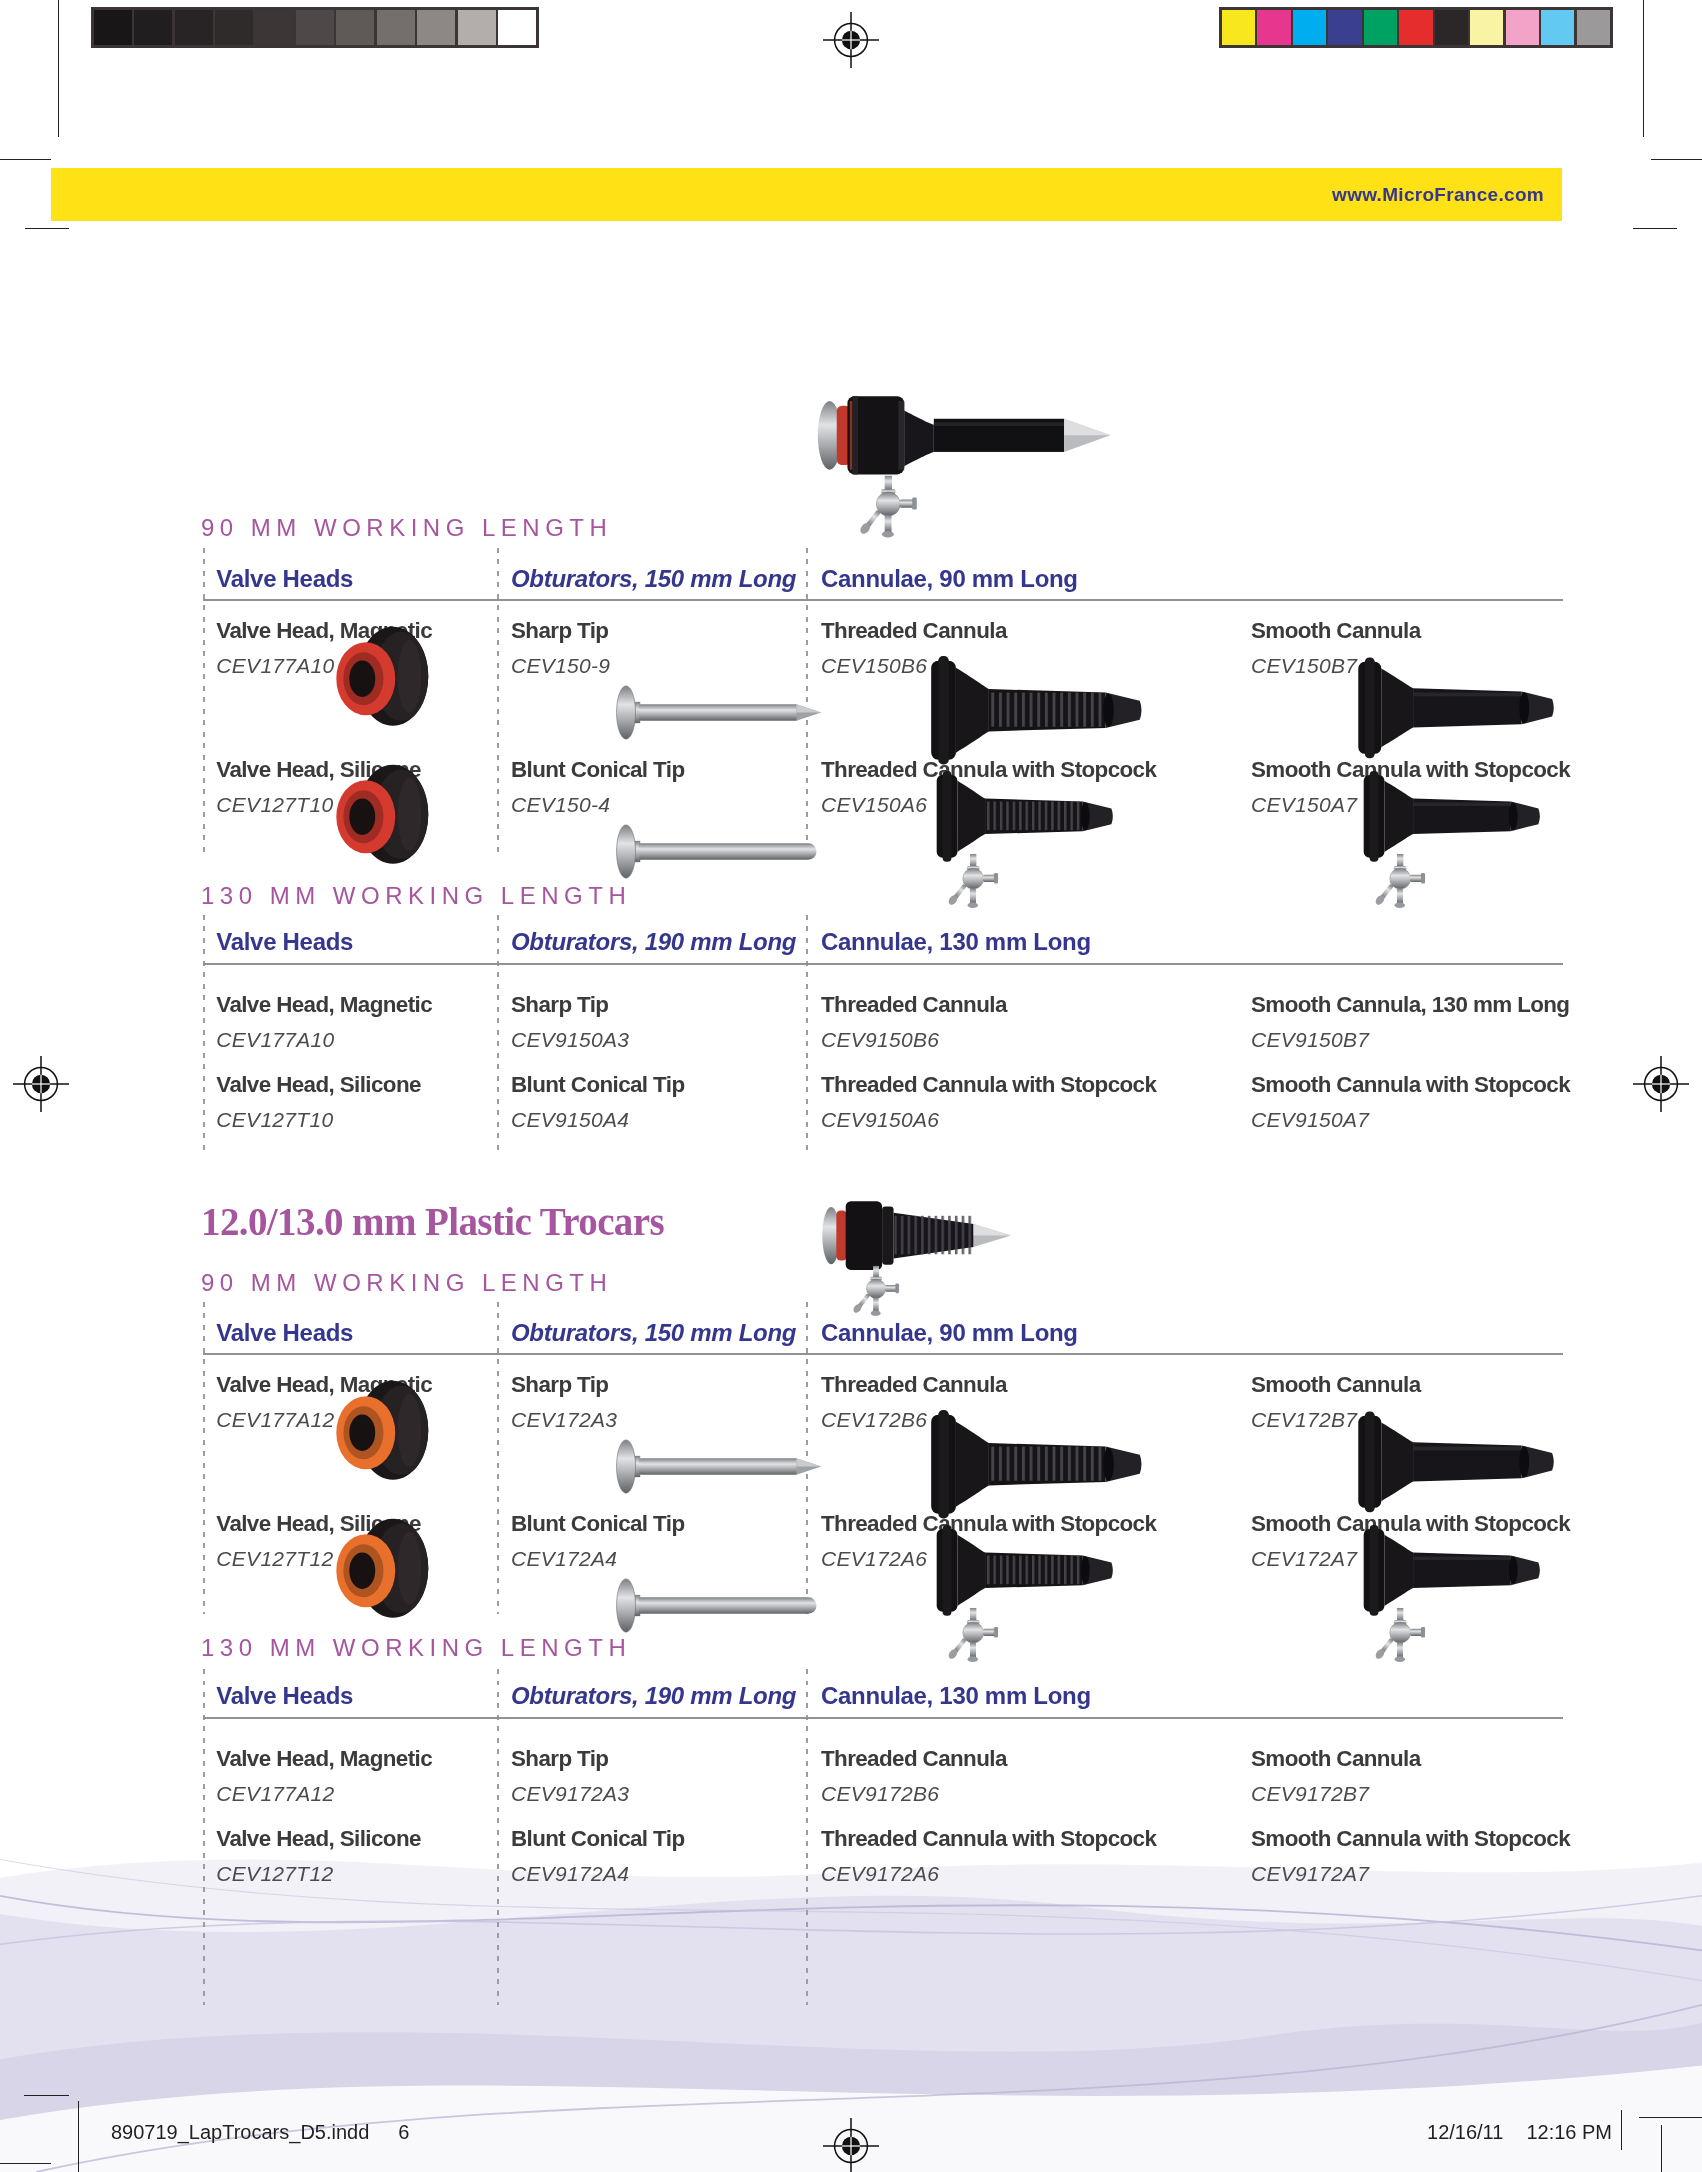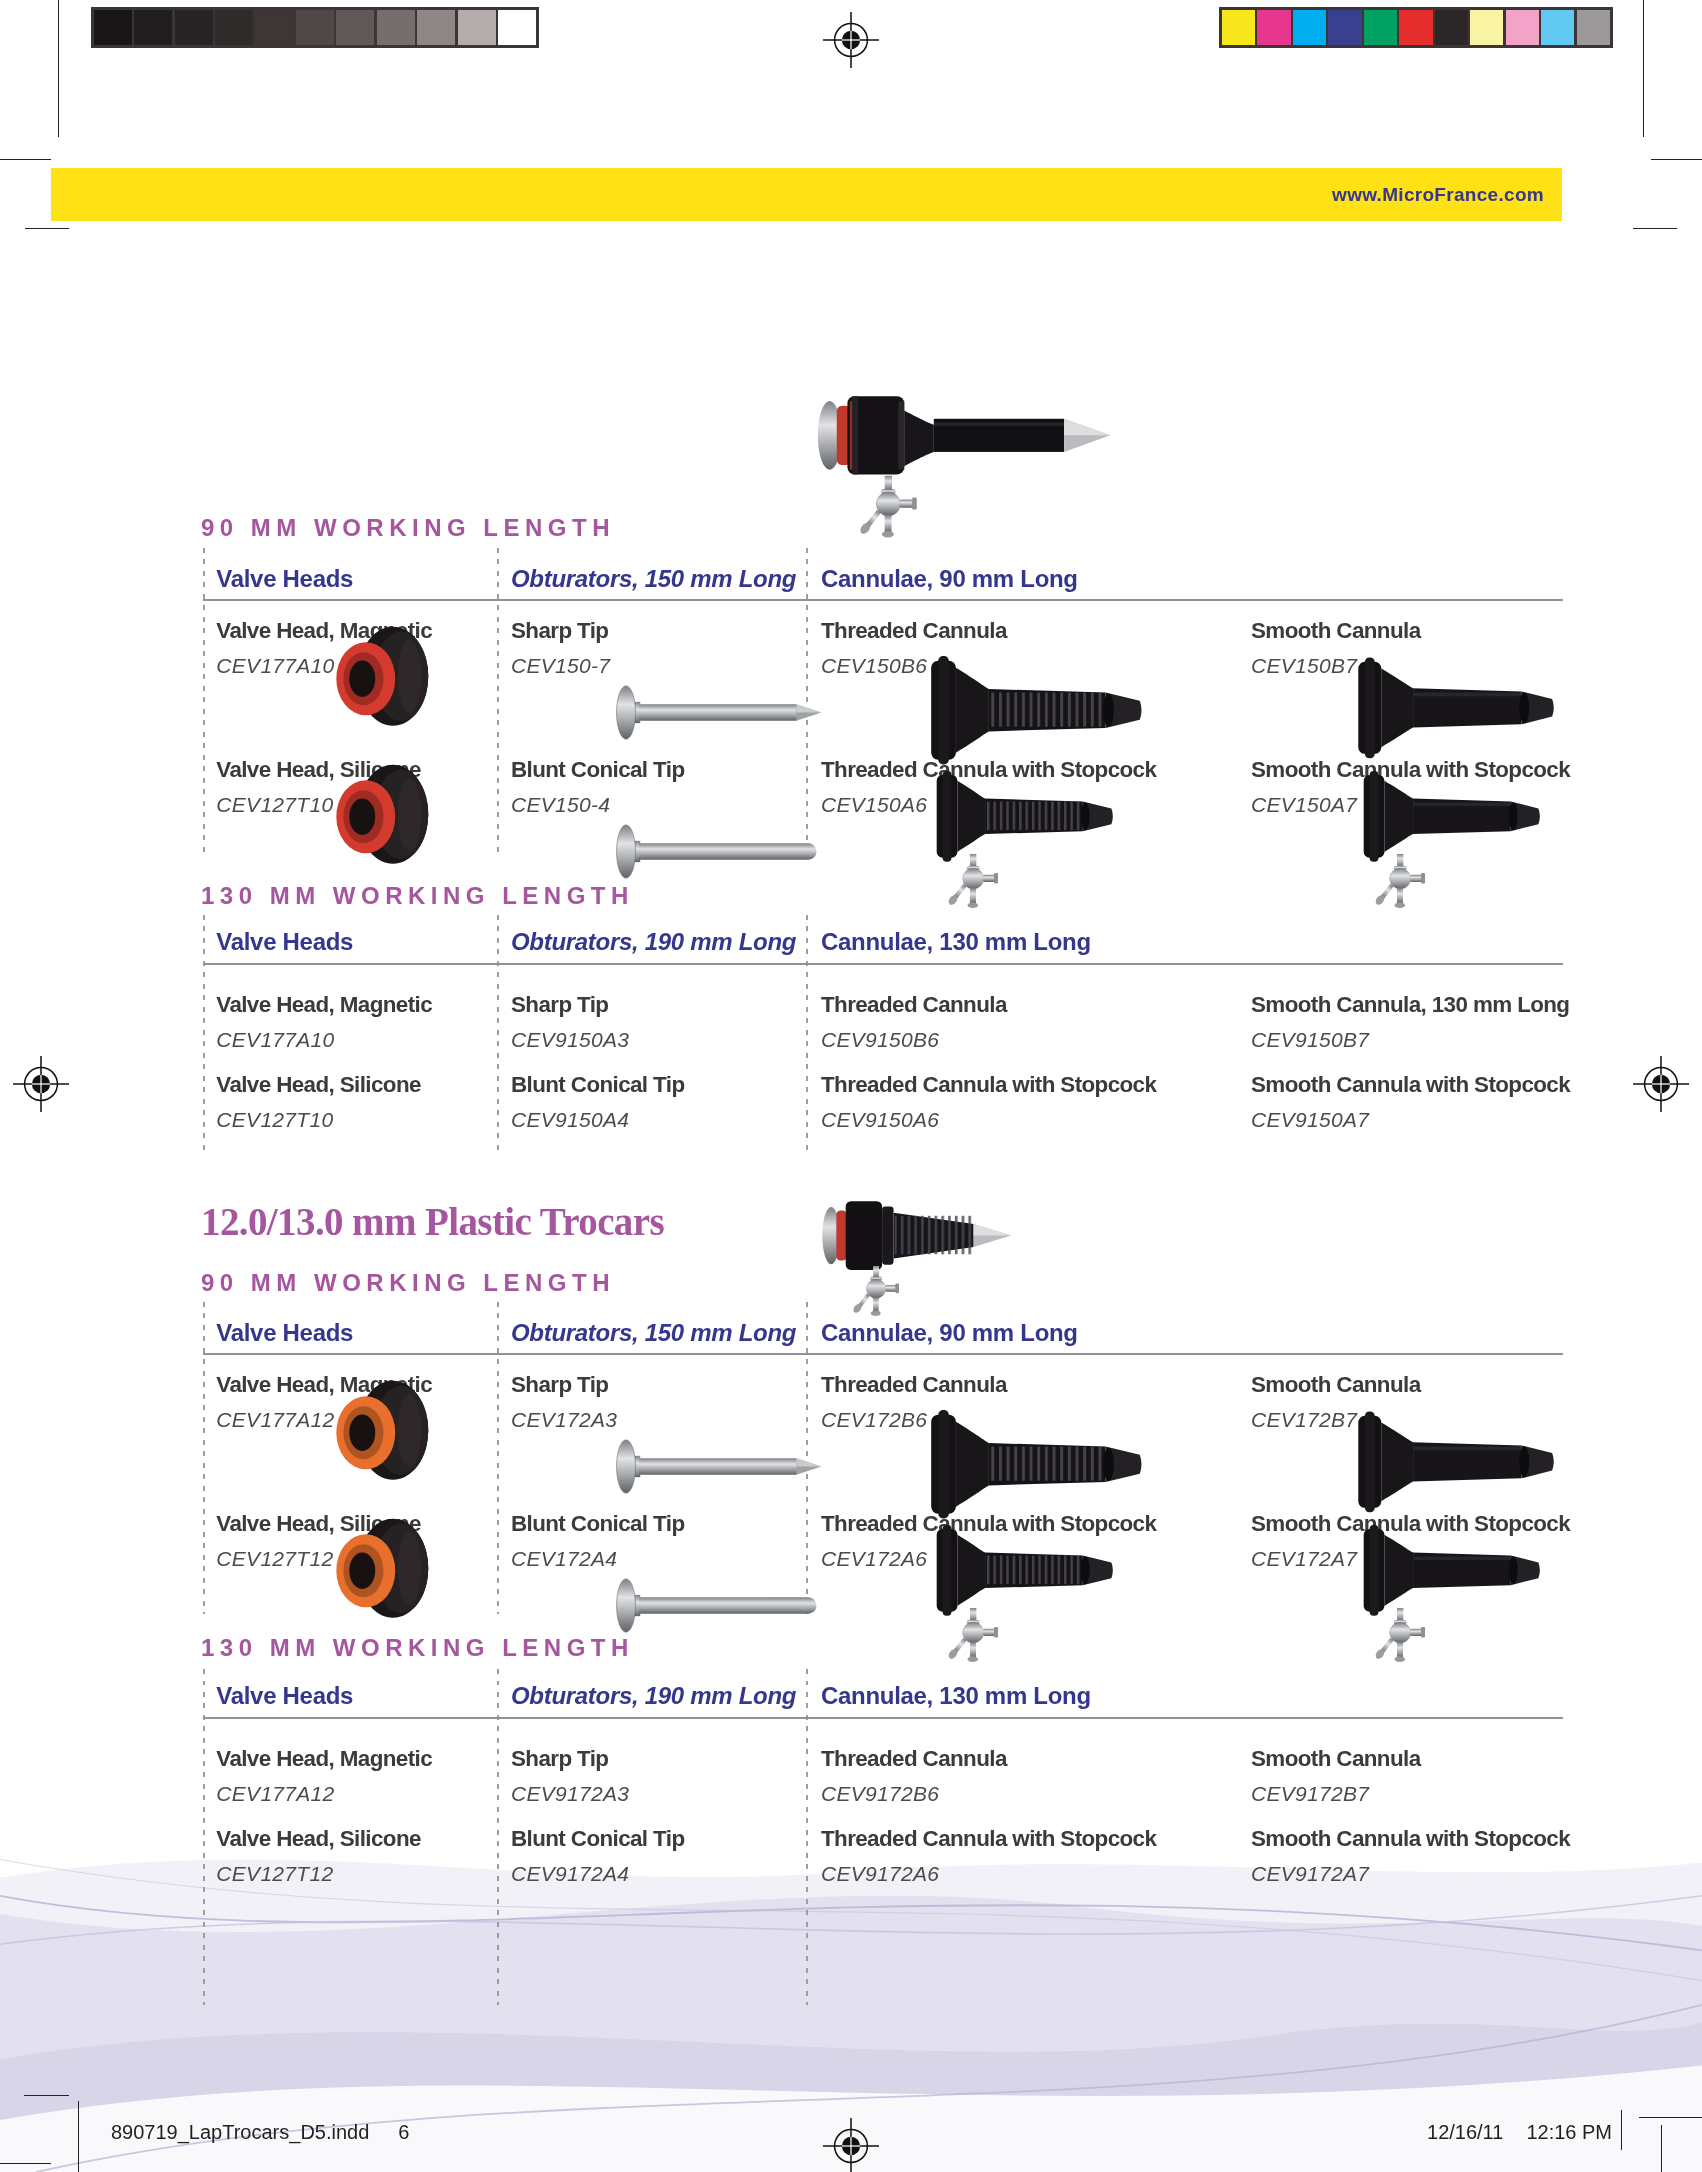--- a/index.html
+++ b/index.html
@@ -14,21 +14,21 @@
   .reg{position:absolute;width:56px;height:56px;z-index:5;}
   .cm{position:absolute;background:#222;z-index:5;}
   
   .banner{position:absolute;left:51px;top:168px;width:1511px;height:53px;background:#ffe215;
           display:flex;align-items:center;justify-content:flex-end;padding-right:18px;
           box-sizing:border-box;z-index:2;}
   .banner-url{font-weight:bold;font-size:19px;color:#34378d;letter-spacing:0.3px;}
   
   .sec-title{position:absolute;left:201px;font-family:"Liberation Serif",serif;font-weight:bold;
              font-size:39px;line-height:1.08;color:#a5569f;letter-spacing:-0.6px;z-index:2;white-space:nowrap;}
-  .wl{position:absolute;left:201px;font-weight:bold;font-size:24px;line-height:1;color:#a5569f;
+  .wl{position:absolute;left:201px;font-weight:normal;font-size:24px;line-height:1;color:#a5569f;
       letter-spacing:5.5px;z-index:2;white-space:nowrap;}
   
   .table{position:absolute;left:203px;width:1360px;z-index:2;}
   #t0{top:548px;height:310px;}
   #t1{top:915px;height:239px;}
   #t2{top:1302px;height:312px;}
   #t3{top:1669px;height:336px;}
   .vline{position:absolute;top:0;bottom:0;width:1.8px;
          background:repeating-linear-gradient(to bottom,#9d9da1 0 4.8px,transparent 4.8px 11.5px);}
   .hrule{position:absolute;left:0;right:0;height:1.8px;background:#909296;}
@@ -275,21 +275,21 @@
     <div class="colhead h2">Obturators, 150 mm Long</div>
     <div class="colhead h3">Cannulae, 90 mm Long</div>
     <div class="hrule"></div>
 
     <div class="cell c1 rowA">
       <div class="pname">Valve Head, Magnetic</div>
       <div class="pcode">CEV177A10</div>
     </div>
     <div class="cell c2 rowA">
       <div class="pname">Sharp Tip</div>
-      <div class="pcode">CEV150-7</div>
+      <div class="pcode">CEV150-9</div>
     </div>
     <div class="cell c3 rowA">
       <div class="pname">Threaded Cannula</div>
       <div class="pcode">CEV150B6</div>
     </div>
     <div class="cell c4 rowA">
       <div class="pname">Smooth Cannula</div>
       <div class="pcode">CEV150B7</div>
     </div>
     <div class="cell c1 rowB">

